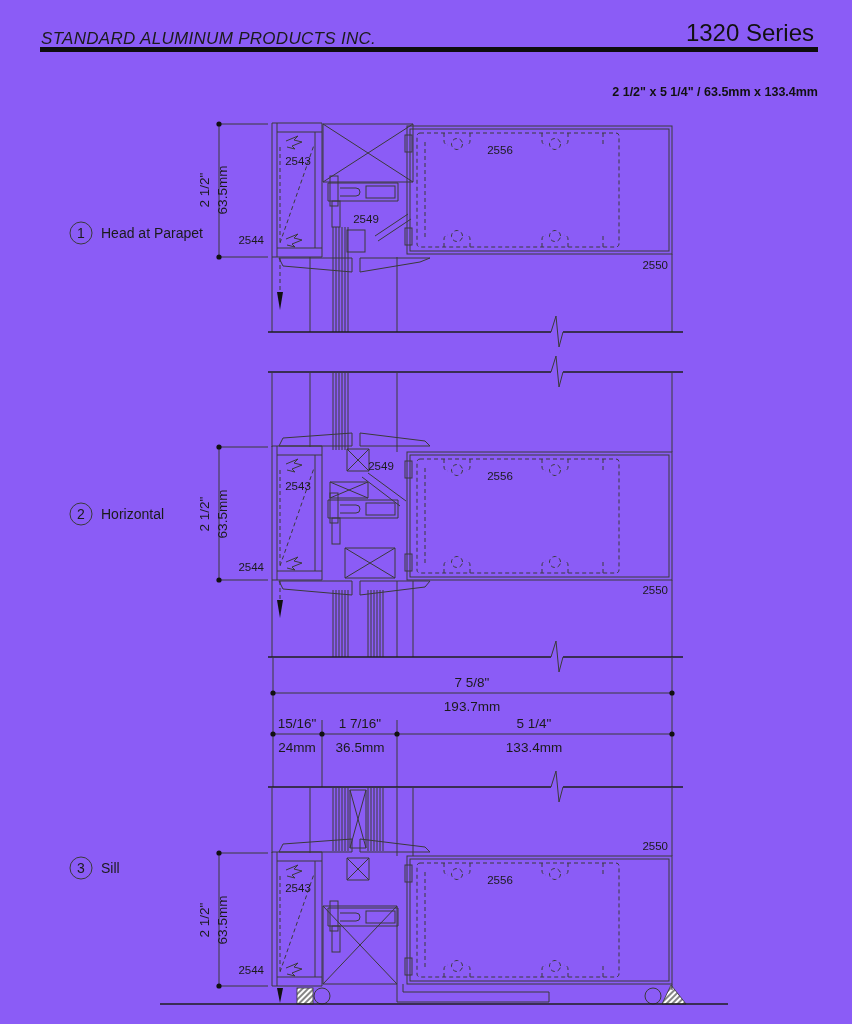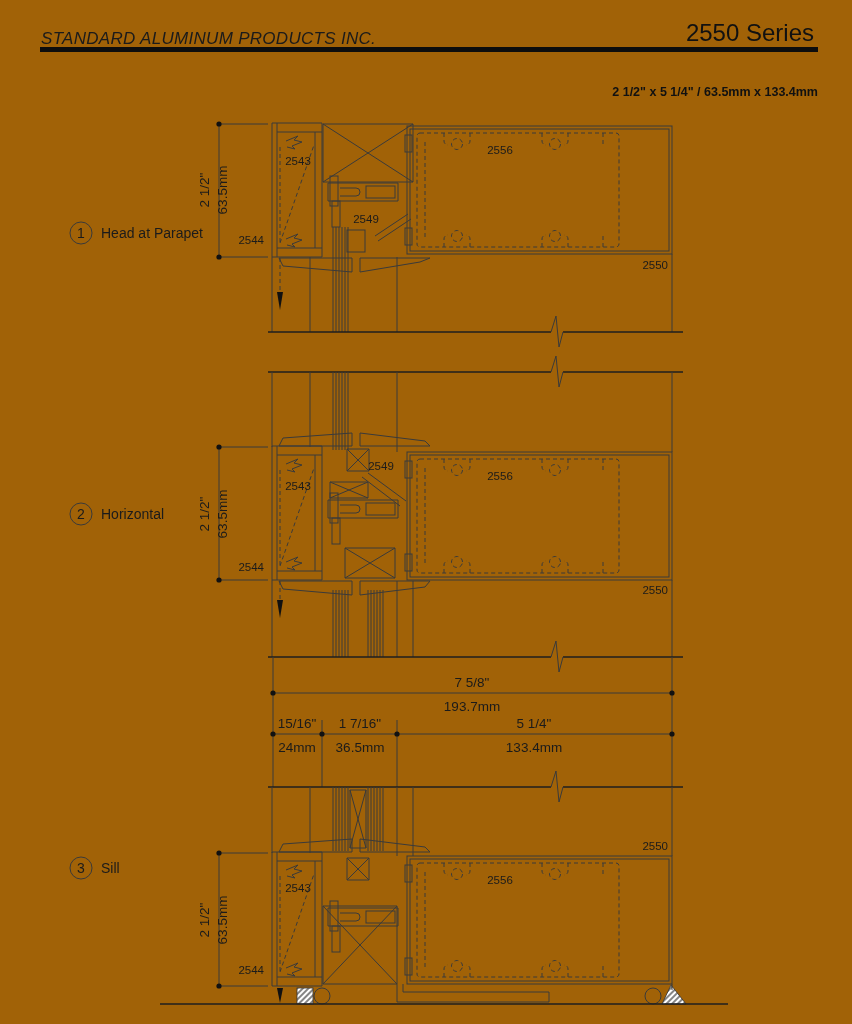--- a/index.html
+++ b/index.html
@@ -1,16 +1,16 @@
 <!DOCTYPE html>
 <html><head>
 <meta charset="utf-8">
 <style>
   html,body{margin:0;padding:0;background:#e8e8e8;}
-  .page{position:relative;width:852px;height:1024px;background:#a16207;overflow:hidden;
+  .page{position:relative;width:852px;height:1024px;background:#8b5cf6;overflow:hidden;
         font-family:"Liberation Sans",sans-serif;margin:0 auto;}
   .company{position:absolute;left:41px;top:29px;font-style:italic;font-size:17px;color:#1b1b1b;letter-spacing:.3px;white-space:nowrap;}
   .series{position:absolute;right:38px;top:19px;font-size:24px;color:#111;white-space:nowrap;}
   .rule{position:absolute;left:40px;right:34px;top:47px;height:5px;background:#0d0d0d;}
   .product{position:absolute;right:34px;top:56px;font-size:24px;color:#111;white-space:nowrap;}
   .sizenote{position:absolute;right:34px;top:85px;font-size:12.5px;font-weight:bold;color:#111;white-space:nowrap;}
   svg.sheet{position:absolute;left:0;top:0;}
   .ln{fill:none;stroke:#3a3a3a;stroke-width:1;stroke-linecap:butt;stroke-linejoin:miter;}
   .thk{stroke:#1f1f1f;stroke-width:1.3;}
   .dash{stroke-dasharray:4 3;}
@@ -20,21 +20,21 @@
   .t11{font-size:11.5px;}
   .t13{font-size:13.5px;}
   .t14{font-size:14px;}
 </style>
 </head>
 <body>
 
 <div class="page">
 
   <div class="company">STANDARD ALUMINUM PRODUCTS INC.</div>
-  <div class="series">2550 Series</div>
+  <div class="series">1320 Series</div>
   <div class="rule"></div>
   <div class="sizenote">2 1/2" x 5 1/4" / 63.5mm x 133.4mm</div>
 
   <svg class="sheet" width="852" height="1024" viewBox="0 0 852 1024">
     <defs>
       <pattern id="hatch" width="4" height="4" patternUnits="userSpaceOnUse" patternTransform="rotate(45)">
         <rect width="4" height="4" fill="#ffffff"></rect>
         <line x1="1" y1="0" x2="1" y2="4" stroke="#333" stroke-width="1.2"></line>
       </pattern>
 

